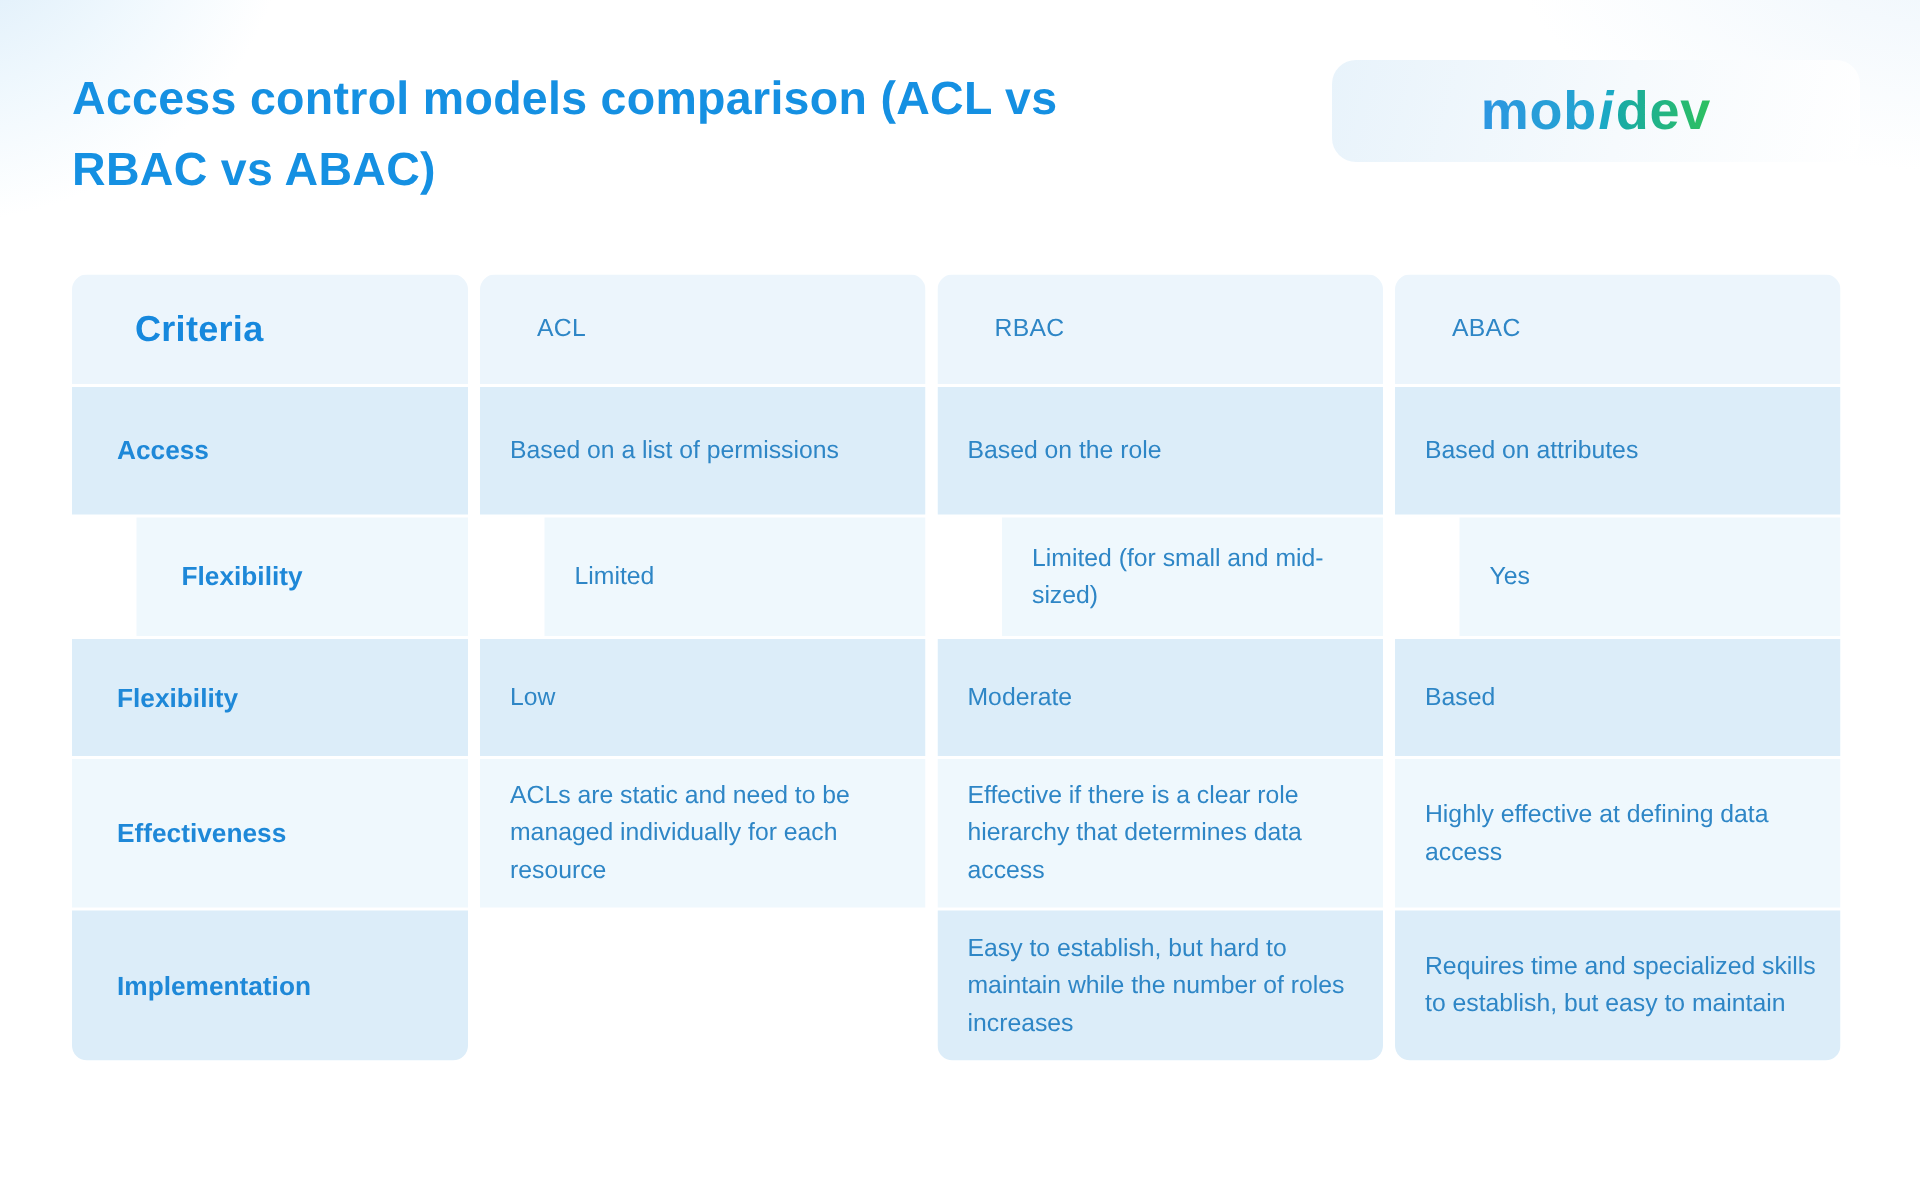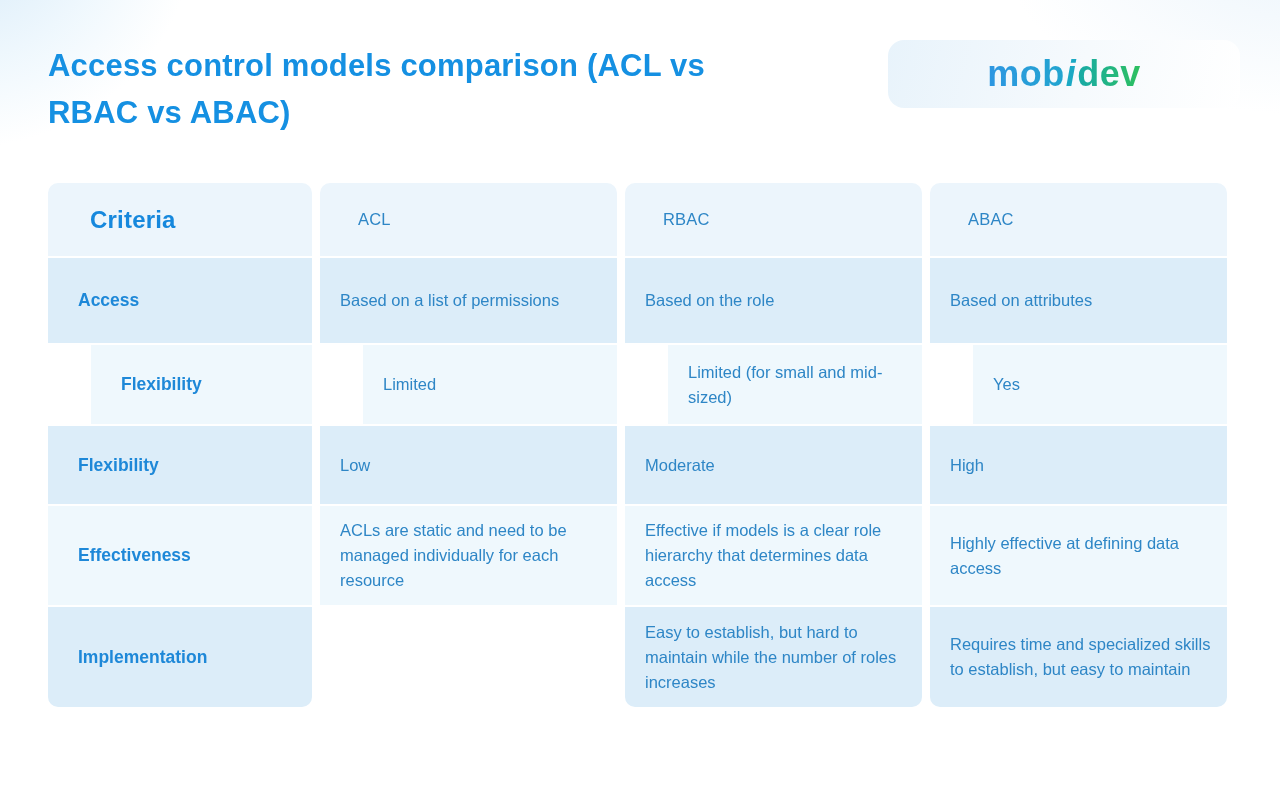--- a/index.html
+++ b/index.html
@@ -106,27 +106,27 @@
       <div class="cell">Limited</div>
       <div class="cell">Low</div>
       <div class="cell">ACLs are static and need to be managed individually for each resource</div>
     </div>
 
     <div class="col col-data">
       <div class="cell hdr">RBAC</div>
       <div class="cell">Based on the role</div>
       <div class="cell">Limited (for small and mid-sized)</div>
       <div class="cell">Moderate</div>
-      <div class="cell">Effective if models is a clear role hierarchy that determines data access</div>
+      <div class="cell">Effective if there is a clear role hierarchy that determines data access</div>
       <div class="cell">Easy to establish, but hard to maintain while the number of roles increases</div>
     </div>
 
     <div class="col col-data">
       <div class="cell hdr">ABAC</div>
       <div class="cell">Based on attributes</div>
       <div class="cell">Yes</div>
-      <div class="cell">High</div>
+      <div class="cell">Based</div>
       <div class="cell">Highly effective at defining data access</div>
       <div class="cell">Requires time and specialized skills to establish, but easy to maintain</div>
     </div>
 
   </div>
 </div>
 
 </body></html>

